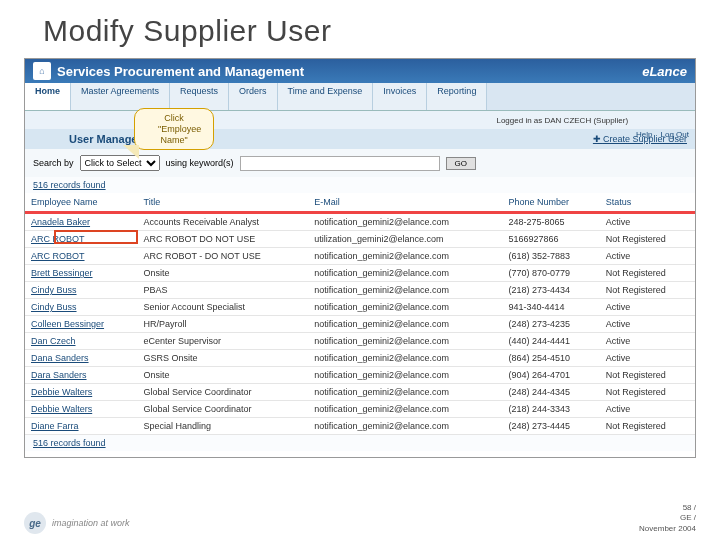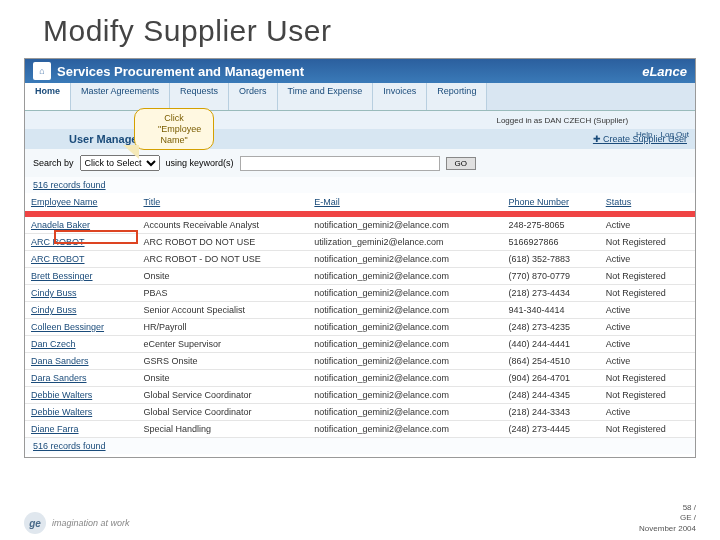--- a/index.html
+++ b/index.html
@@ -20,21 +20,21 @@
   .page-title-bar .pt { font-size: 11px; font-weight: bold; color: #1a4b7a; margin-left: 36px; }
   .page-title-bar .create-link { font-size: 9px; color: #1a4b7a; }
   .page-title-bar .create-link::before { content: "✚ "; }
   .search-bar { background: #f4f8fb; padding: 6px 8px; display: flex; align-items: center; gap: 6px; font-size: 9px; }
   .search-bar select { font-size: 9px; height: 16px; }
   .search-bar input[type=text] { font-size: 9px; height: 15px; width: 200px; border: 1px solid #aaa; }
   .search-bar .go-btn { background: #e0e0e0; border: 1px solid #888; font-size: 8px; padding: 1px 8px; cursor: pointer; }
   .records-bar { padding: 3px 8px; font-size: 9px; color: #1a4b7a; background: #fafcfe; }
   .records-bar a { color: #1a4b7a; text-decoration: underline; }
   .table { width: 100%; border-collapse: collapse; font-size: 9px; }
-  .table th { text-align: left; padding: 4px 6px; color: #1a4b7a; font-weight: normal; text-decoration: underline; border-bottom: 6px solid #ef4444; background: #fff; }
+  .table th { text-align: left; padding: 4px 6px; color: #1a4b7a; font-weight: normal; border-bottom: 3px solid #ef4444; background: #fff; }
   .table td { padding: 3px 6px; border-bottom: 1px solid #e5e5e5; color: #333; }
   .table td a { color: #1a4b7a; text-decoration: underline; }
   .highlight-box { position: absolute; border: 2px solid #d42; width: 84px; height: 14px; left: 29px; top: 171px; pointer-events: none; }
   .callout { position: absolute; left: 134px; top: 108px; width: 80px; background: #fff8e1; border: 1px solid #d4a000; border-radius: 10px; padding: 4px 23px; text-align: center; font-size: 9px; color: #7a5c00; line-height: 1.2; }
   .callout::after { content: ""; position: absolute; left: -12px; bottom: -10px; width: 0; height: 0; border-right: 16px solid #f5e9b8; border-bottom: 14px solid transparent; }
   .footer { position: absolute; bottom: 6px; left: 24px; right: 24px; display: flex; align-items: flex-end; justify-content: space-between; font-size: 9px; color: #555; }
   .footer .ge-logo { display: flex; align-items: center; gap: 6px; }
   .footer .ge-circle { width: 22px; height: 22px; border-radius: 50%; background: #e0e7ee; display: flex; align-items: center; justify-content: center; color: #4a6b8a; font-style: italic; font-weight: bold; font-size: 10px; text-align: right; }
   .footer .ge-tag { font-style: italic; color: #888; font-size: 9px; }
   .footer .meta { text-align: right; line-height: 1.3; font-size: 8px; color: #555; }

